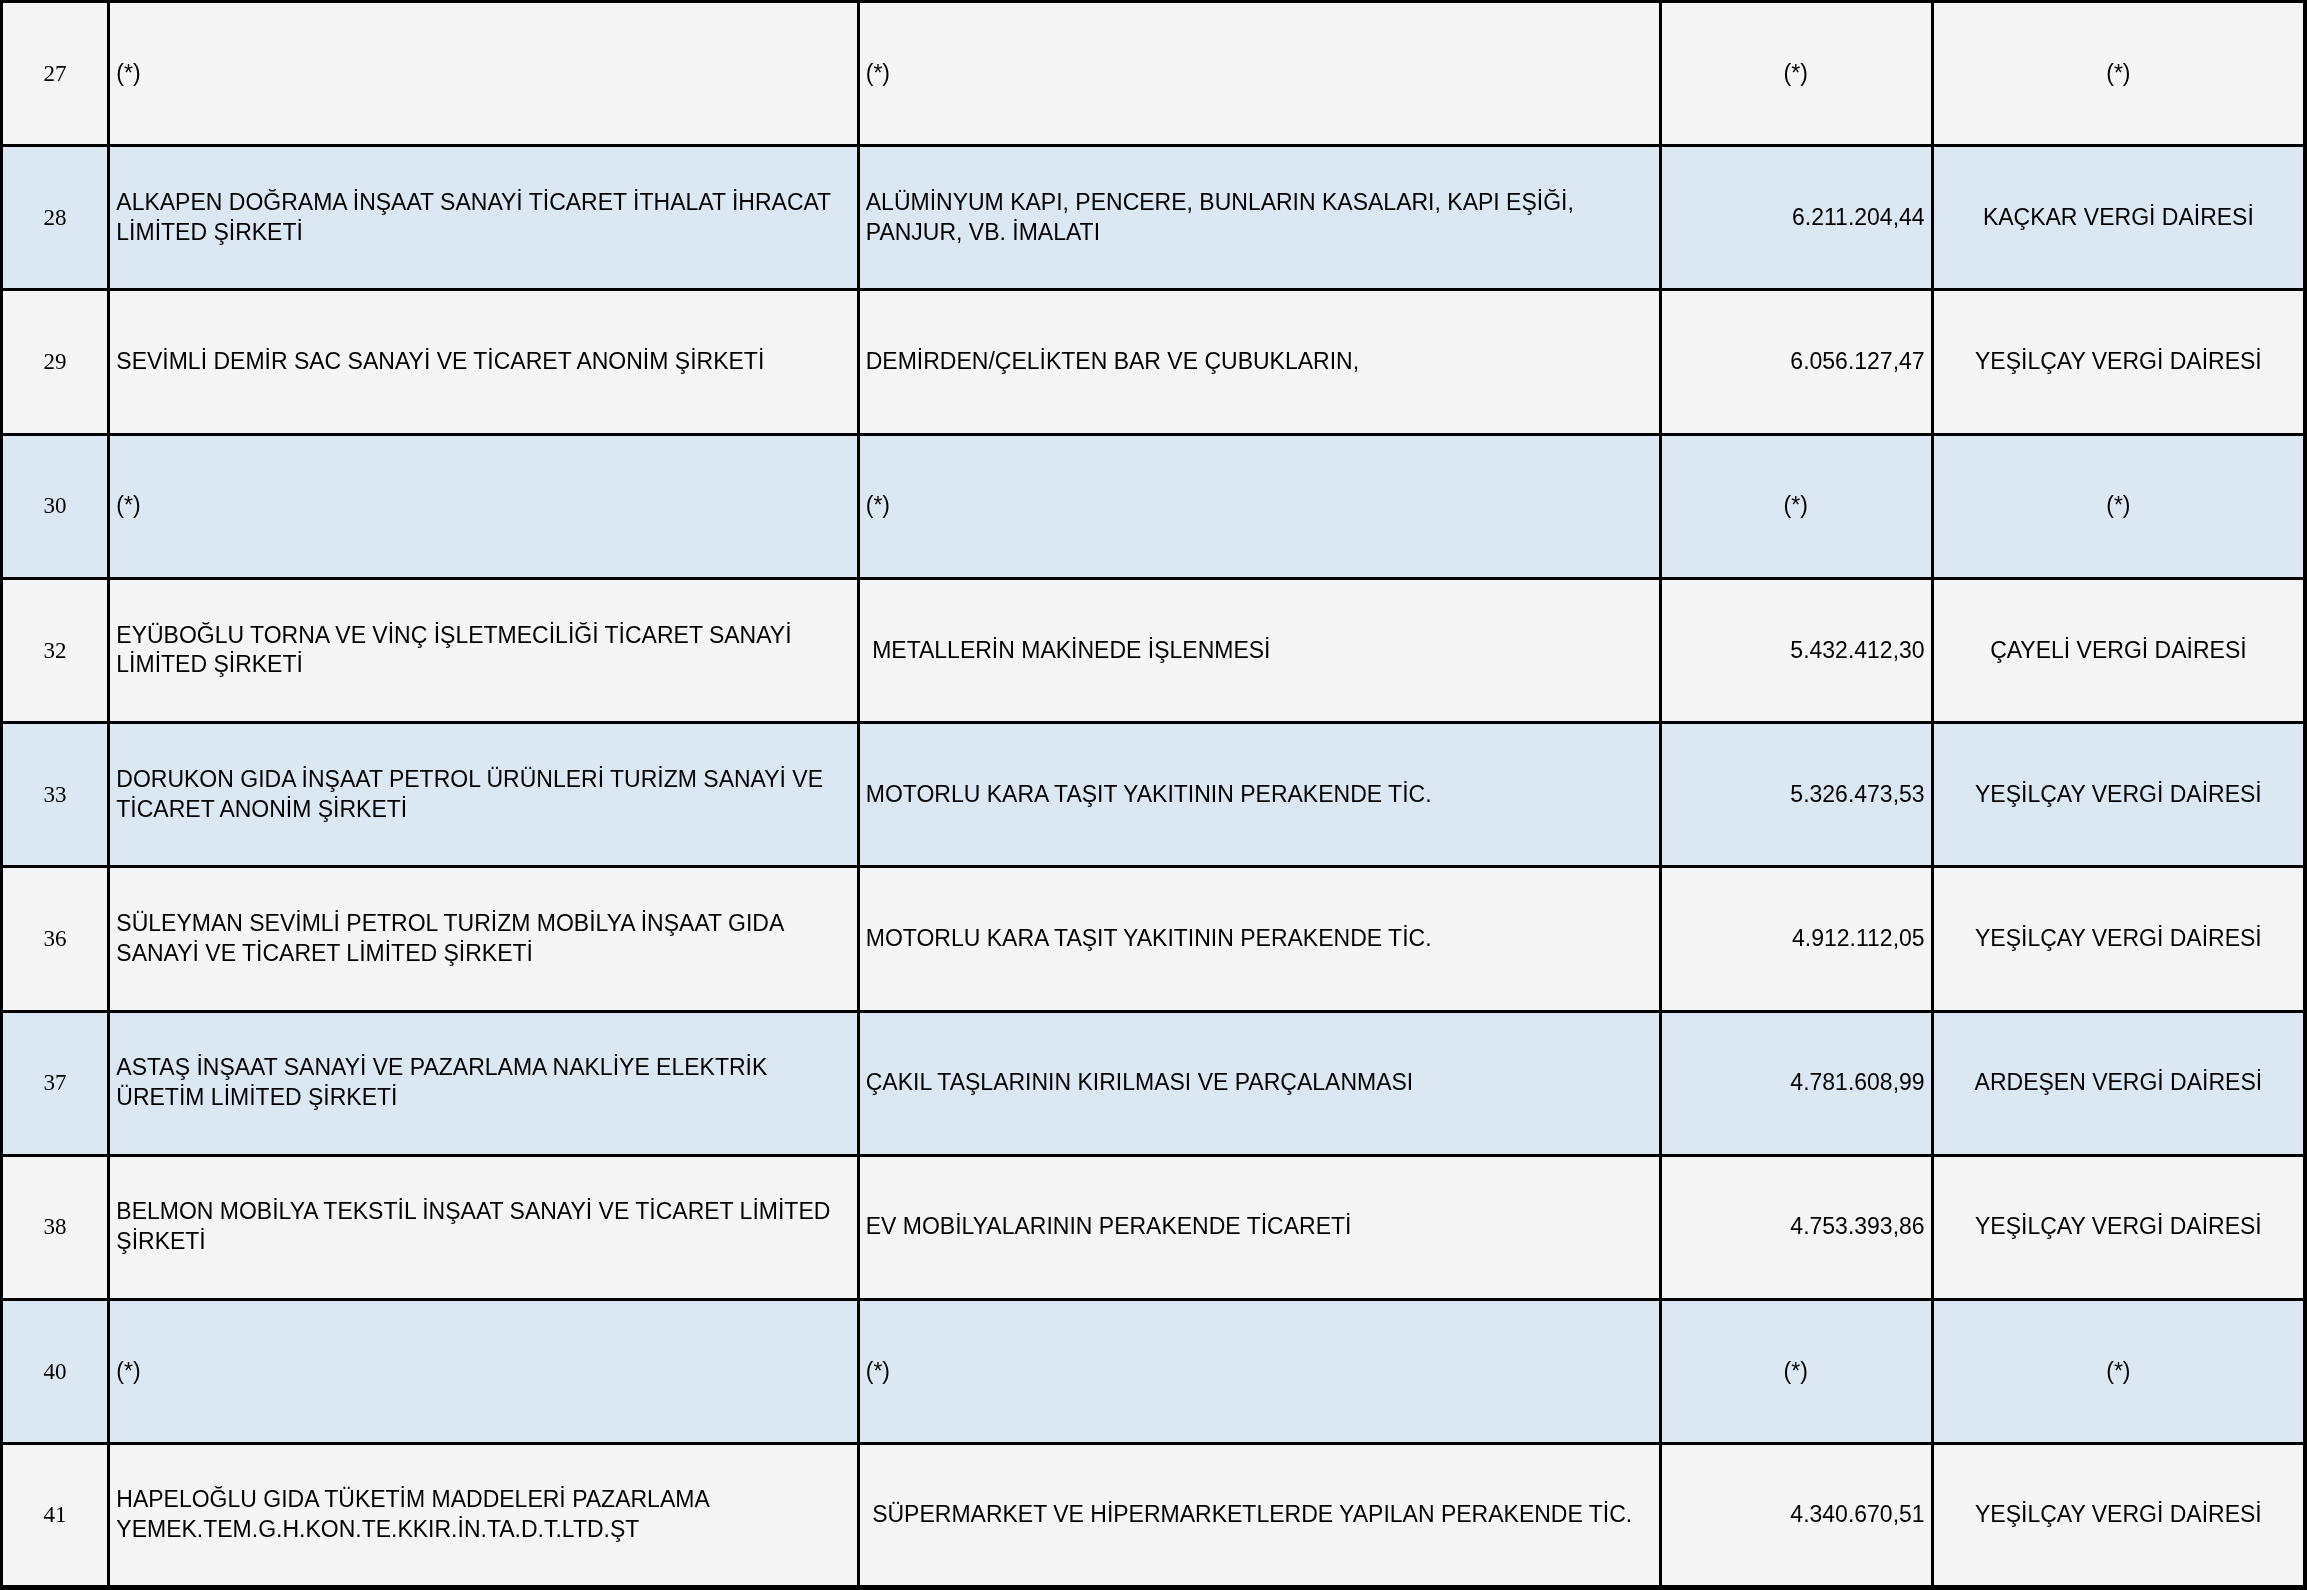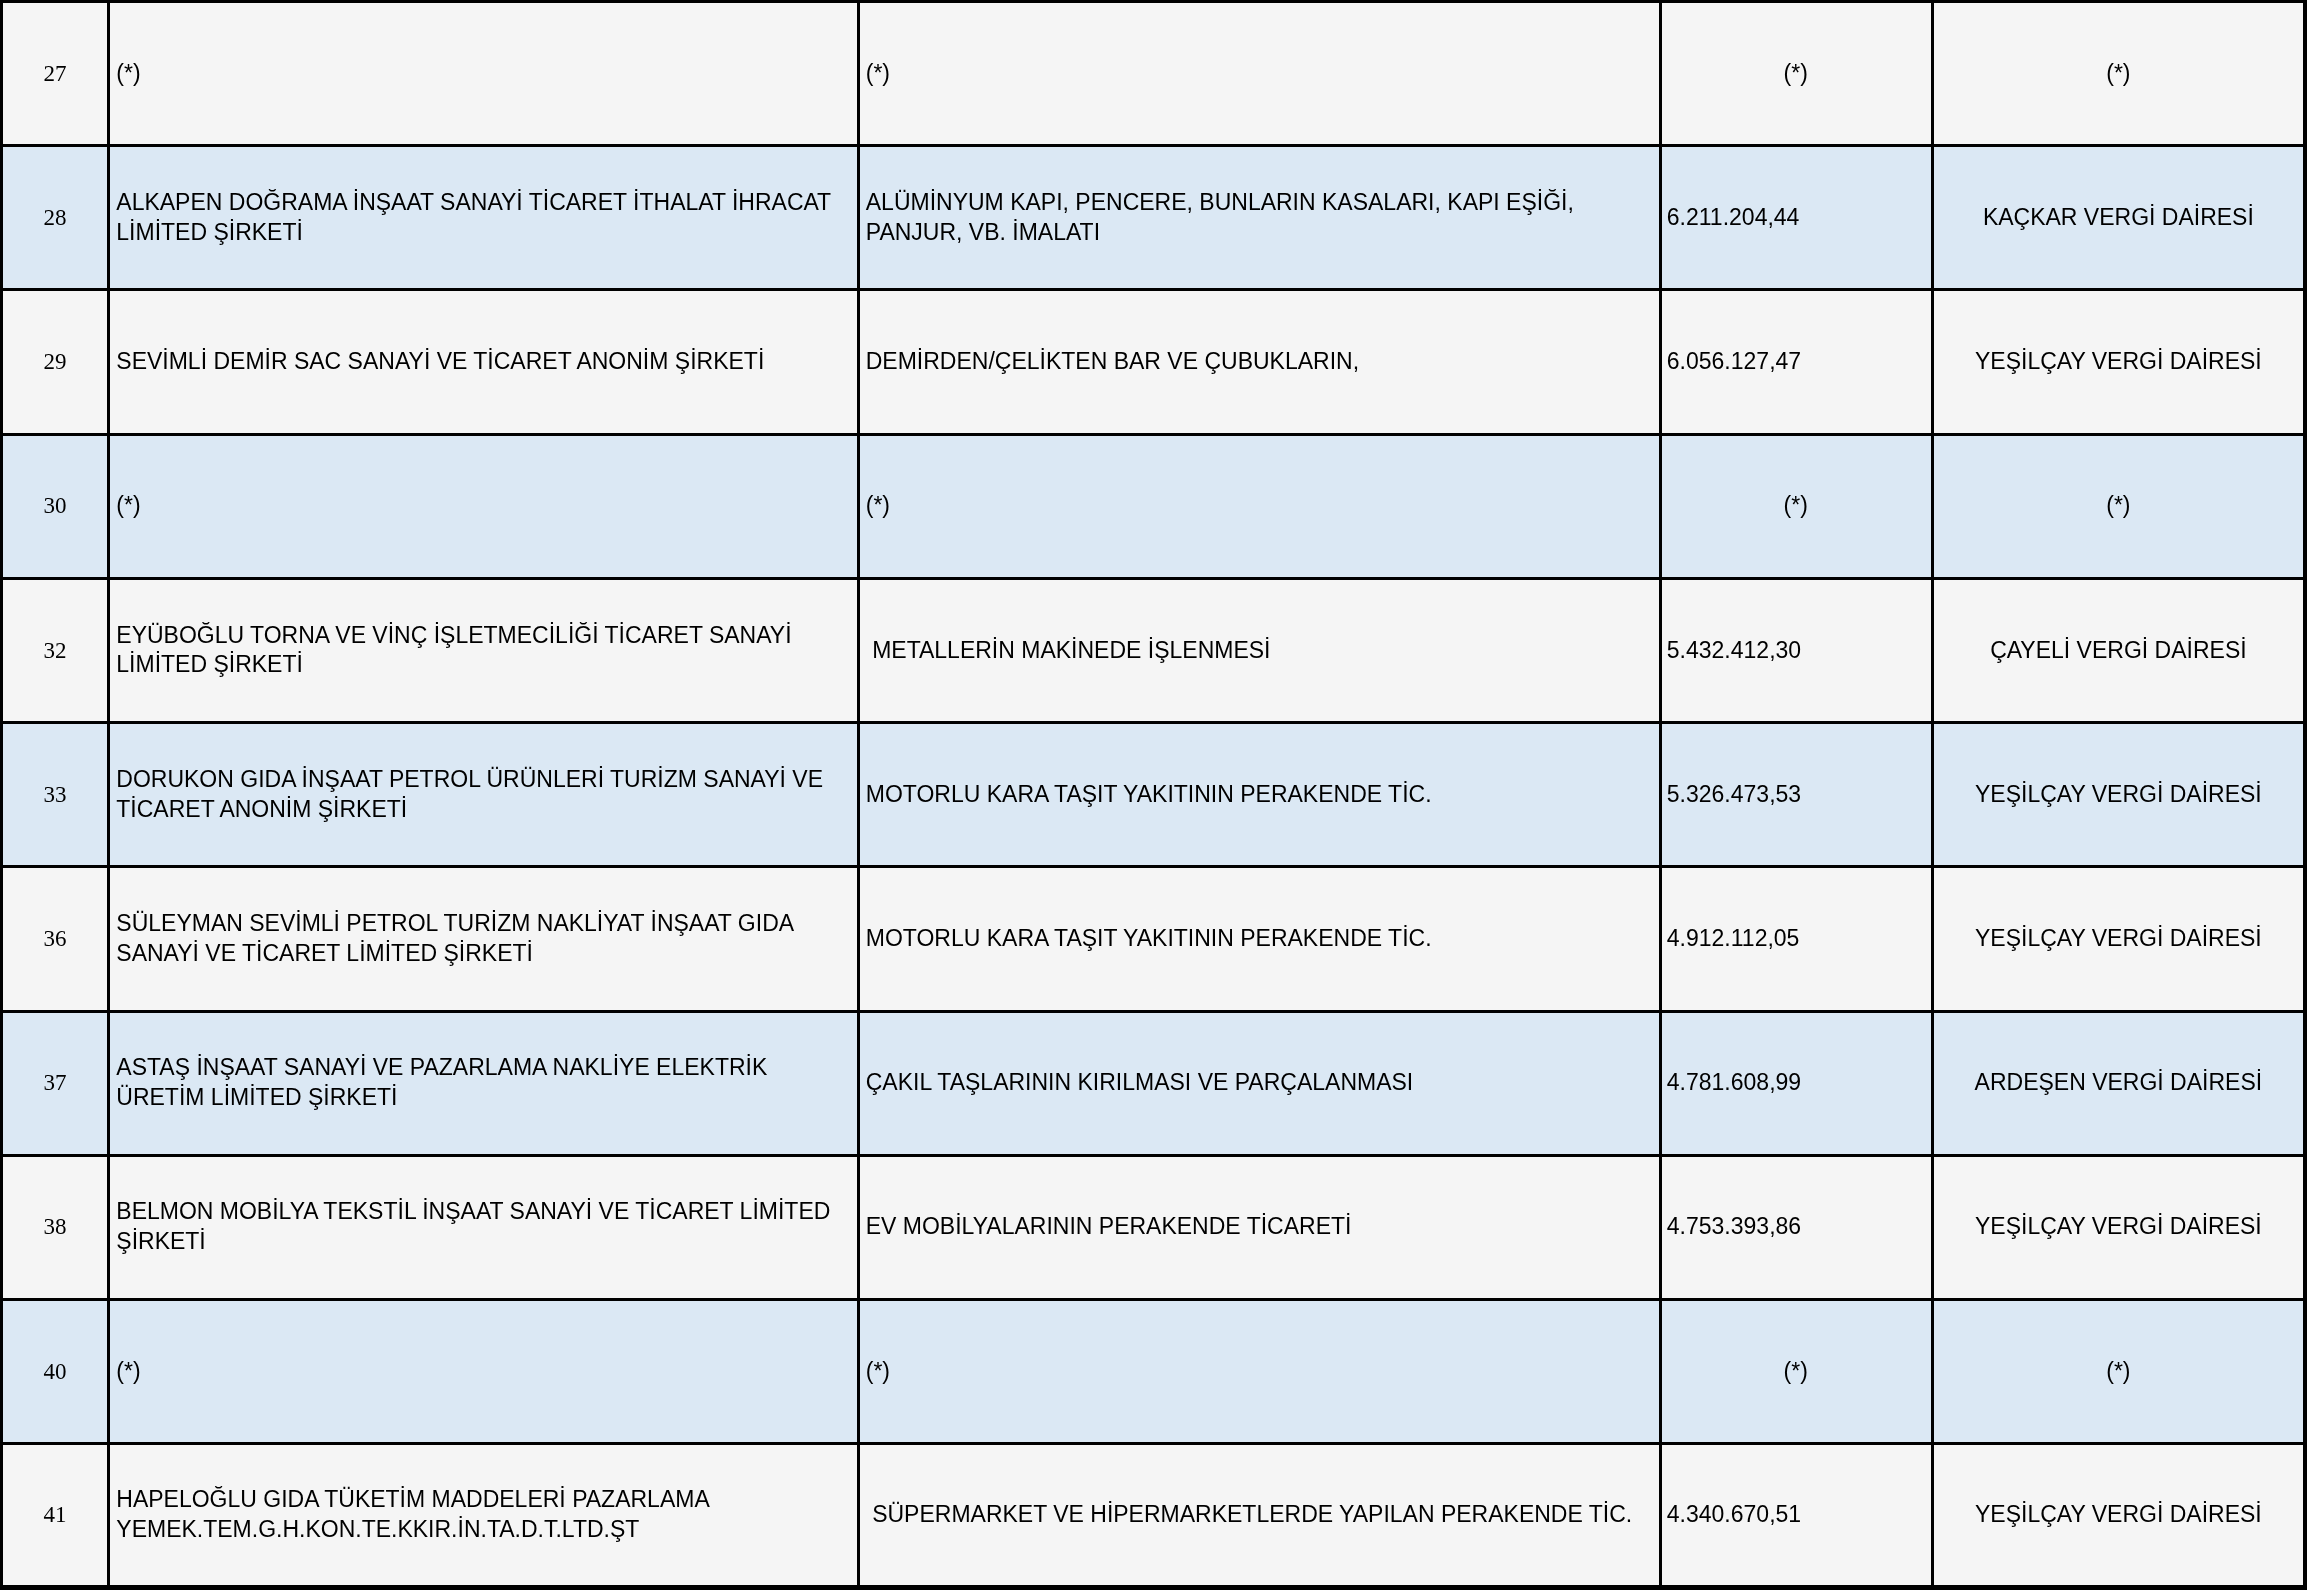--- a/index.html
+++ b/index.html
@@ -44,20 +44,21 @@
   td.company{
     text-align:left;
     padding:3.1px 4.6px 3.1px 6.1px;
   }
   td.activity{
     text-align:left;
     padding:3.1px 4.6px 3.1px 6.1px;
     white-space:pre-wrap;
   }
   td.amount{
+    text-align:right;
     padding:3.1px 6.1px 3.1px 4.6px;
   }
   td.office{
     text-align:center;
     padding:3.1px 4.6px;
   }
 </style>
 </head>
 <body>
 
@@ -107,21 +108,21 @@
     </tr>
     <tr class="row">
       <td class="num">33</td>
       <td class="company">DORUKON GIDA İNŞAAT PETROL ÜRÜNLERİ TURİZM SANAYİ VE TİCARET ANONİM ŞİRKETİ</td>
       <td class="activity">MOTORLU KARA TAŞIT YAKITININ PERAKENDE TİC.</td>
       <td class="amount">5.326.473,53</td>
       <td class="office">YEŞİLÇAY VERGİ DAİRESİ</td>
     </tr>
     <tr class="row">
       <td class="num">36</td>
-      <td class="company">SÜLEYMAN SEVİMLİ PETROL TURİZM NAKLİYAT İNŞAAT GIDA SANAYİ VE TİCARET LİMİTED ŞİRKETİ</td>
+      <td class="company">SÜLEYMAN SEVİMLİ PETROL TURİZM MOBİLYA İNŞAAT GIDA SANAYİ VE TİCARET LİMİTED ŞİRKETİ</td>
       <td class="activity">MOTORLU KARA TAŞIT YAKITININ PERAKENDE TİC.</td>
       <td class="amount">4.912.112,05</td>
       <td class="office">YEŞİLÇAY VERGİ DAİRESİ</td>
     </tr>
     <tr class="row">
       <td class="num">37</td>
       <td class="company">ASTAŞ İNŞAAT SANAYİ VE PAZARLAMA NAKLİYE ELEKTRİK ÜRETİM LİMİTED ŞİRKETİ</td>
       <td class="activity">ÇAKIL TAŞLARININ KIRILMASI VE PARÇALANMASI</td>
       <td class="amount">4.781.608,99</td>
       <td class="office">ARDEŞEN VERGİ DAİRESİ</td>

